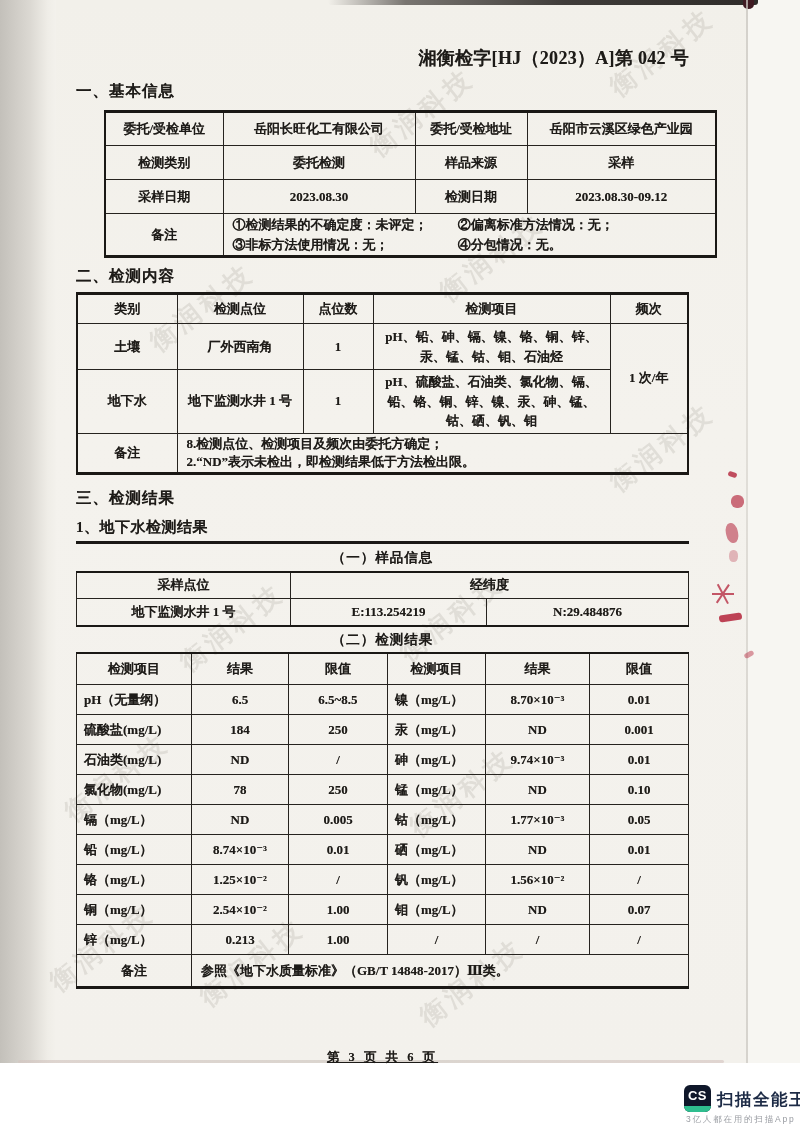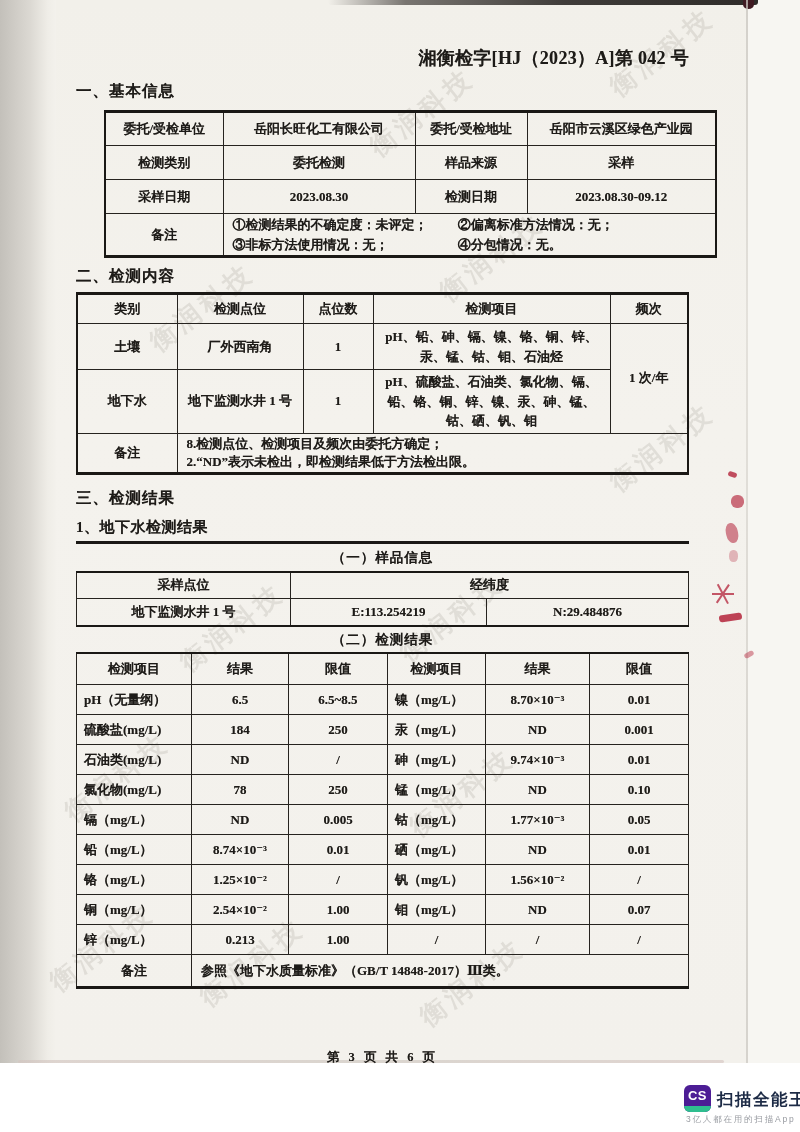--- a/index.html
+++ b/index.html
@@ -55,24 +55,24 @@
   .rule{margin-top:4px;height:3px;background:#1a1815;}
   .band{height:27px;line-height:27px;text-align:center;font-size:13.5px;font-weight:700;letter-spacing:1px;}
   table.ts{border:1.5px solid #1a1815;border-top-width:2.2px;border-bottom-width:2.2px;}
   table.ts tr{height:27px;}
   table.tr6{border:1.5px solid #1a1815;border-top-width:2.2px;border-bottom-width:3px;}
   table.tr6 tr.hdr{height:32px;}
   table.tr6 tr{height:30px;}
   table.tr6 tr.remark-row{height:33px;}
   td.lft{text-align:left !important;padding-left:7px !important;}
   
-  .page-footer{margin-top:60px;text-align:center;font-size:12.5px;font-weight:700;letter-spacing:3px;}
+  .page-footer{margin-top:60px;text-align:center;font-size:12.5px;font-weight:700;letter-spacing:3px;text-decoration:underline;}
   
   .cs-logo{position:absolute;left:684px;top:1085px;font-family:"Liberation Sans","DejaVu Sans",sans-serif;}
-  .cs-badge{position:absolute;left:0;top:0;width:27px;height:27px;border-radius:6px;background:#4c1d95;overflow:hidden;}
+  .cs-badge{position:absolute;left:0;top:0;width:27px;height:27px;border-radius:6px;background:#0f172a;overflow:hidden;}
   .cs-badge span{display:block;text-align:center;color:#fff;font-weight:700;font-size:13px;line-height:21px;letter-spacing:.5px;}
   .cs-teal{position:absolute;left:0;bottom:0;width:27px;height:6px;background:#2fbe8f;}
   .cs-brand{position:absolute;left:33px;top:4px;font-size:16.5px;font-weight:700;color:#1d2b46;letter-spacing:1.5px;white-space:nowrap;}
   .cs-tagline{position:absolute;left:2px;top:29px;font-size:8.5px;color:#989ba1;letter-spacing:1.8px;white-space:nowrap;}
 </style>
 </head>
 <body>
 
 <div class="paper"></div>
 <div class="left-edge"></div>

